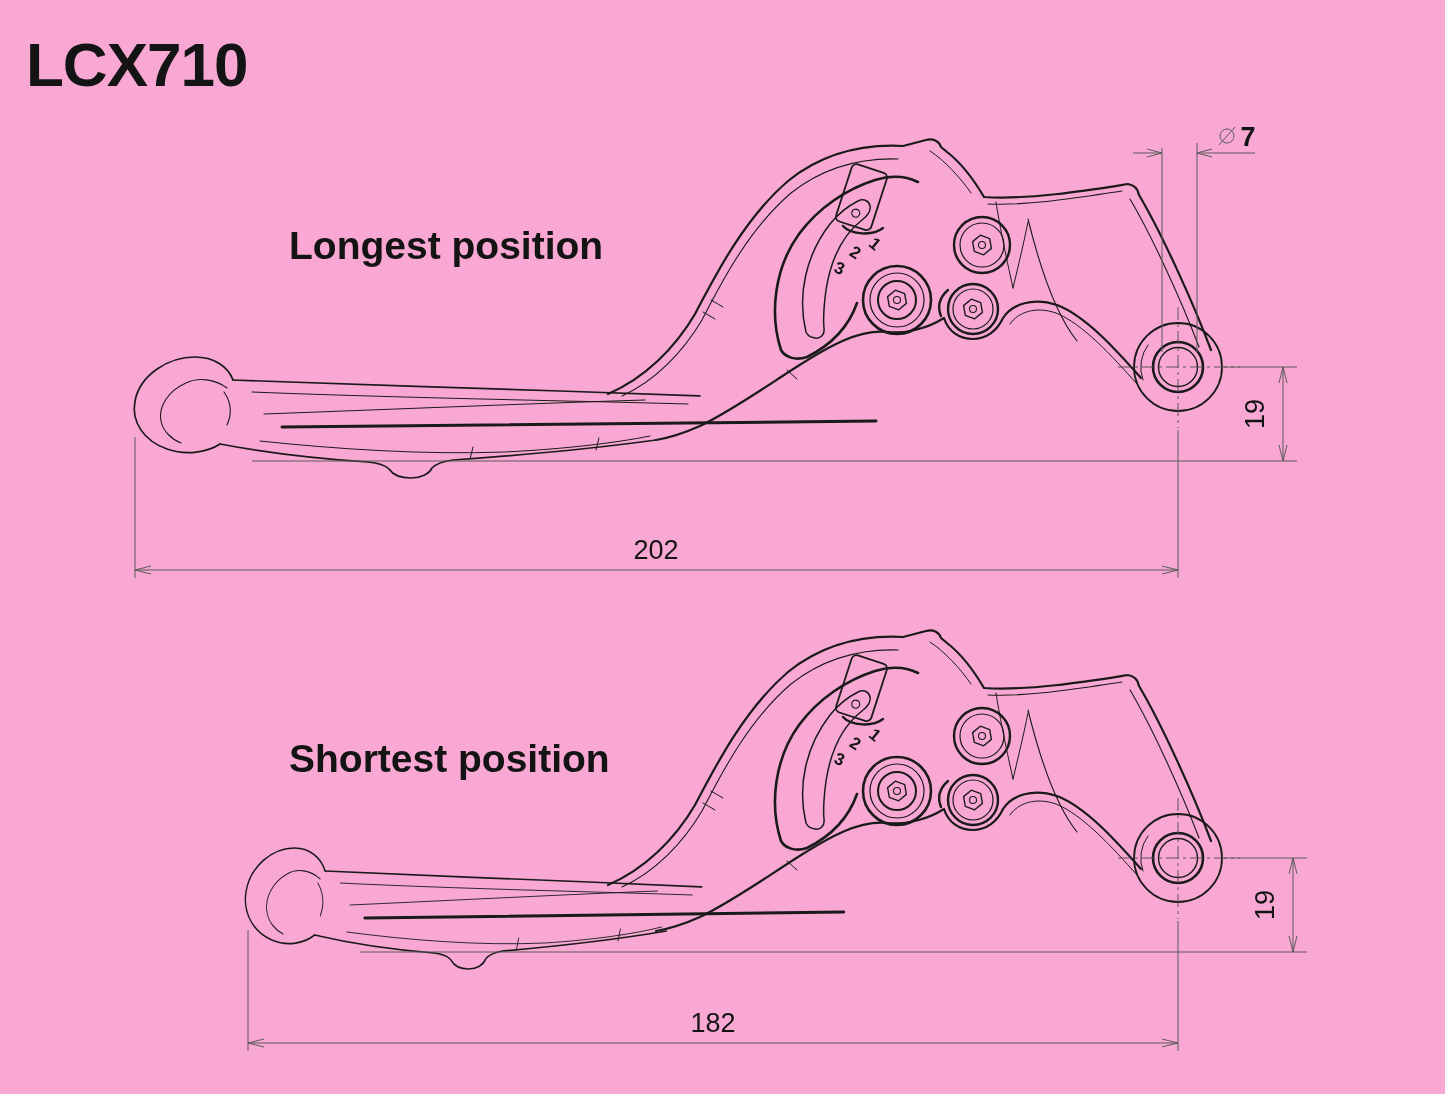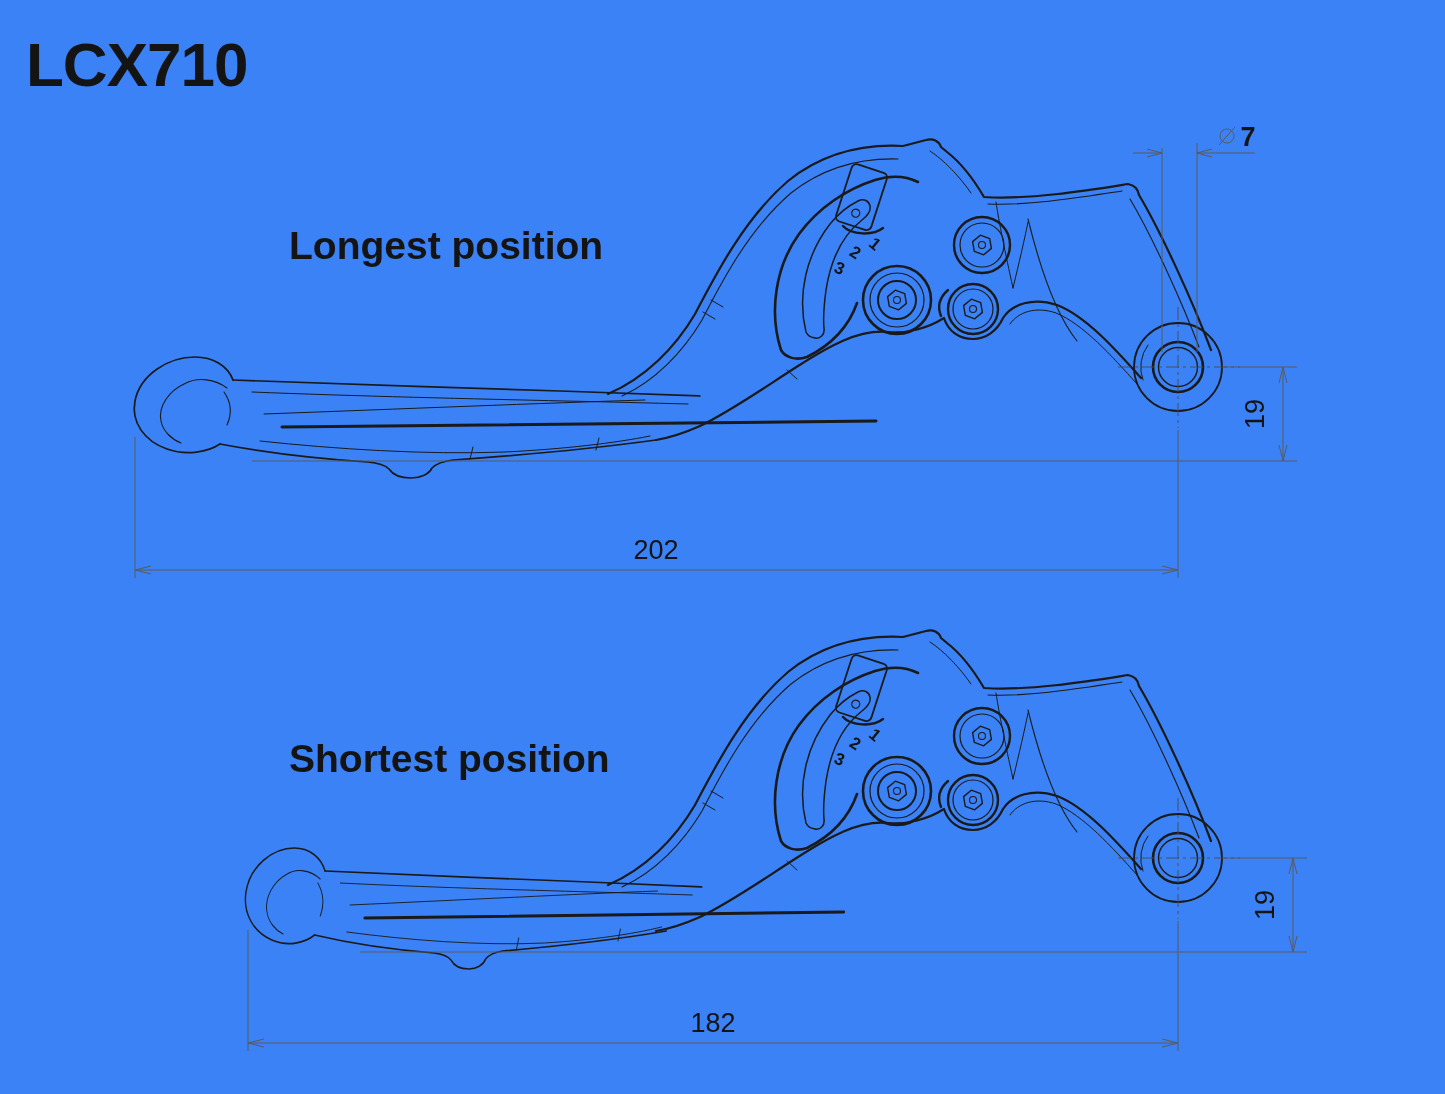--- a/index.html
+++ b/index.html
@@ -1,19 +1,19 @@
 <!DOCTYPE html>
 <html><head>
 <meta charset="utf-8">
 <style>
   html,body{margin:0;padding:0;background:#fff;}
   .sheet{
     position:relative;
     width:1445px;height:1094px;
-    background:#3b82f6;
+    background:#f9a8d4;
     font-family:"Liberation Sans", sans-serif;
     overflow:hidden;
   }
   svg text{font-family:"Liberation Sans", sans-serif; fill:#141414;}
   .t-title{font-size:62px;font-weight:700;letter-spacing:-1px;}
   .t-label{font-size:39px;font-weight:700;}
   .t-dim{font-size:27px;font-weight:400;}
   .t-dim7{font-size:27px;font-weight:700;}
   .t-digit{font-size:17px;font-weight:700;}
   .ln  {stroke:#1a1a1a;fill:none;stroke-linecap:round;stroke-linejoin:round;}

